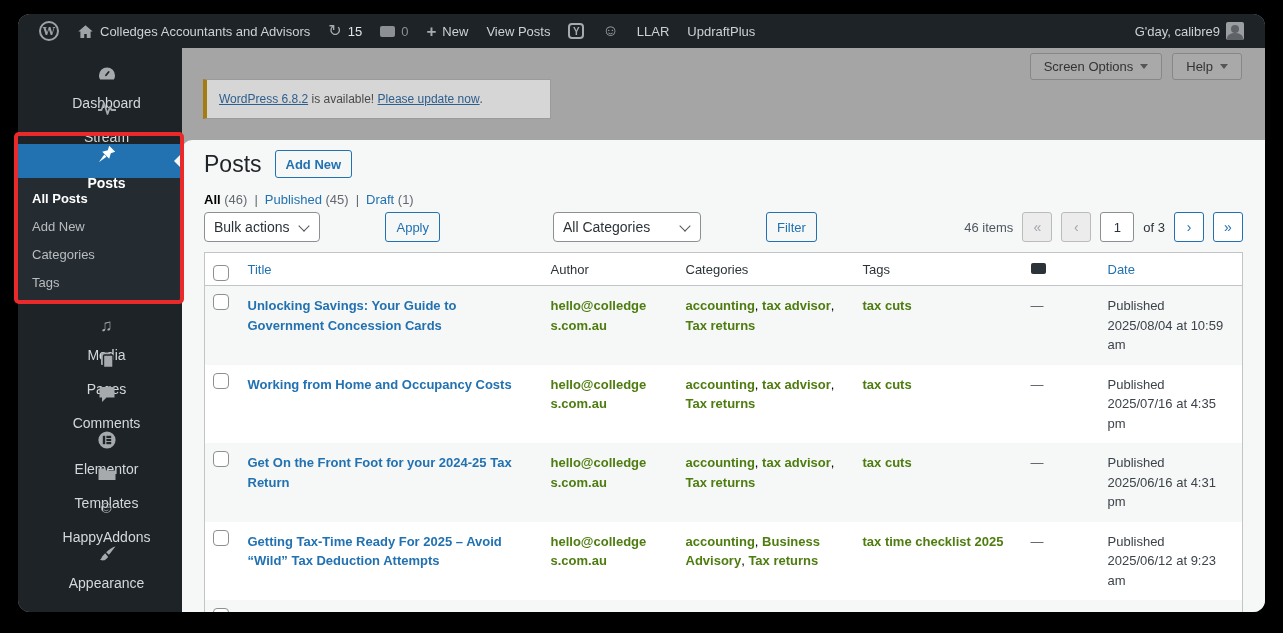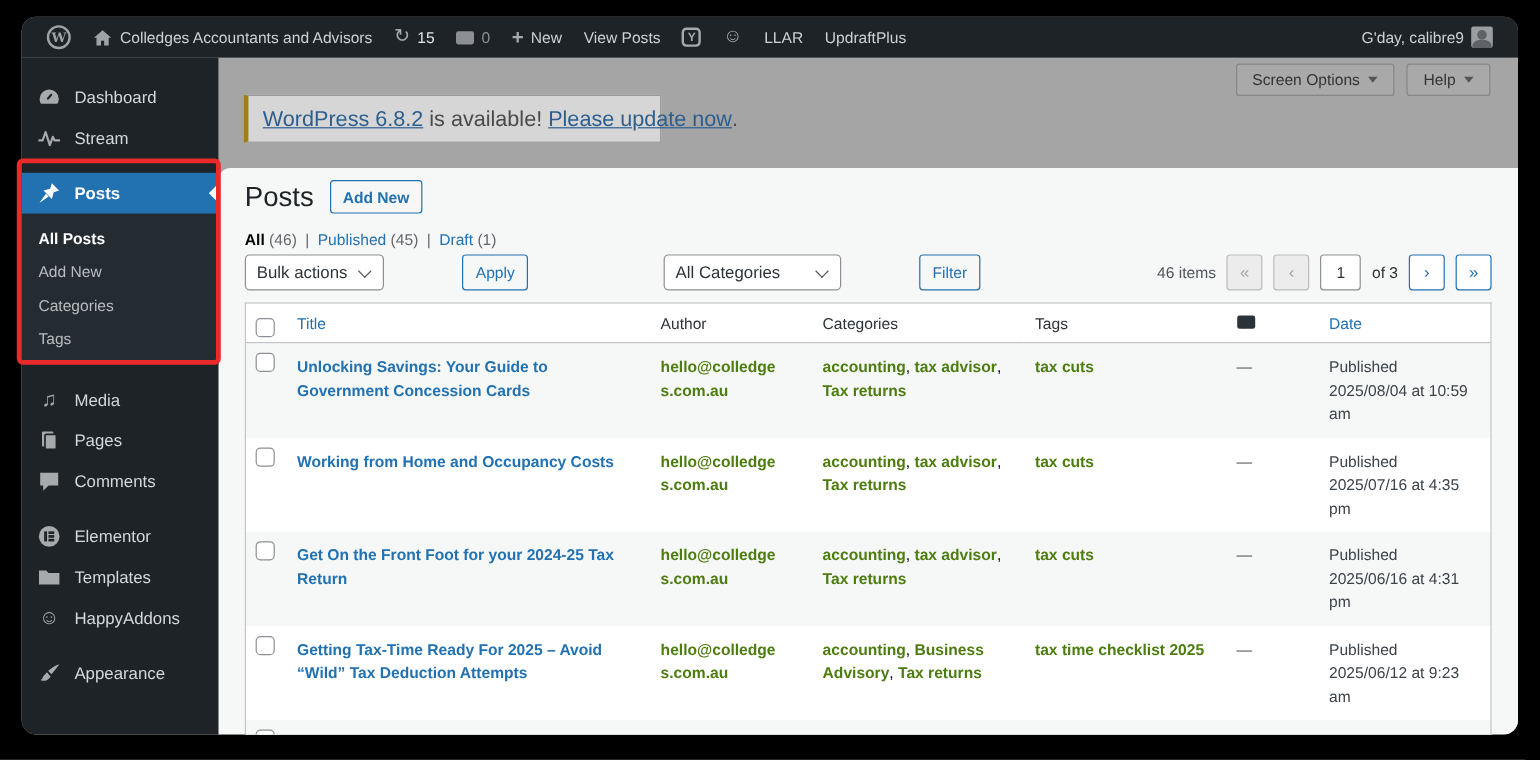--- a/index.html
+++ b/index.html
@@ -32,21 +32,21 @@
   .avatar { width:18px; height:18px; background:#9b9ea1; border-radius:2px; position:relative; overflow:hidden; }
   .avatar::before { content:""; position:absolute; left:5px; top:3px; width:8px; height:8px;
     border-radius:50%; background:#5f6368; }
   .avatar::after { content:""; position:absolute; left:1px; top:11px; width:16px; height:10px;
     border-radius:50% 50% 0 0; background:#5f6368; }
 
   
   .sidebar { position:absolute; left:0; top:34px; width:164px; bottom:0; background:#1d2327;
     color:#cfd3d7; font-size:14px; z-index:4; }
   .menu { list-style:none; padding-top:16px; }
-  .mi { height:34px; display:flex; align-items:center; gap:11px; padding-left:13px; cursor:pointer; position:relative; }
+  .mi { height:34px; display:flex; align-items:center; gap:11px; padding-left:13px; cursor:pointer; position:relative;flex-direction:column; }
   .mi .lbl { color:#d5d8db; }
   .mi.gap { margin-top:12px; }
   .mi.active { background:#2271b1; }
   .mi.active .lbl { color:#fff; font-weight:600; }
   .mi.active::after { content:""; position:absolute; right:0; top:50%; margin-top:-8px;
     border:8px solid transparent; border-right-color:#f6f7f7; }
   .micon { width:20px; height:20px; flex:0 0 20px; }
   .micon-char { width:20px; flex:0 0 20px; text-align:center; font-size:17px; color:#a7aaad; line-height:20px; }
   .submenu { list-style:none; background:#252c31; padding:6px 0 8px; }
   .smi { height:28px; display:flex; align-items:center; padding-left:14px; font-size:13px;
@@ -56,21 +56,21 @@
     color:#fff; font-size:11px; display:inline-flex; align-items:center; justify-content:center; padding:0 5px; }
 
   
   .annotation { position:absolute; left:14px; top:132px; width:170px; height:172px;
     border:4px solid #ea2a2a; border-radius:5px; z-index:60; pointer-events:none; }
 
   
   .content { position:absolute; left:164px; top:34px; right:0; bottom:0; background:#a5a5a5; }
   .notice { position:absolute; left:21px; top:31px; width:348px; height:40px; background:#d6d6d6;
     border:1px solid #9b9b9b; border-left:4px solid #a47d11; display:flex; align-items:center;
-    padding:0 12px; font-size:18px; color:#4a4a4a; white-space:pre; }
+    padding:0 12px; font-size:12px; color:#4a4a4a; white-space:pre; }
   .notice a { color:#2d5e8e; text-decoration:underline; cursor:pointer; }
   .screen-tabs { position:absolute; right:23px; top:5px; display:flex; gap:10px; z-index:3;margin-left:28px; }
   .screen-tab { height:27px; background:#a9a9a9; border:1px solid #878787; border-radius:3px;
     display:flex; align-items:center; padding:0 13px; font-size:13px; color:#333; cursor:pointer; gap:7px; }
   .tri-down { width:0; height:0; border:4px solid transparent; border-top:5px solid #555; margin-top:4px; }
 
   .card { position:absolute; left:0; top:92px; right:0; bottom:0; background:#f6f7f7;
     border-top-left-radius:10px; }
 
   .title-row { position:absolute; left:22px; top:10px; display:flex; align-items:center; gap:13px; }

